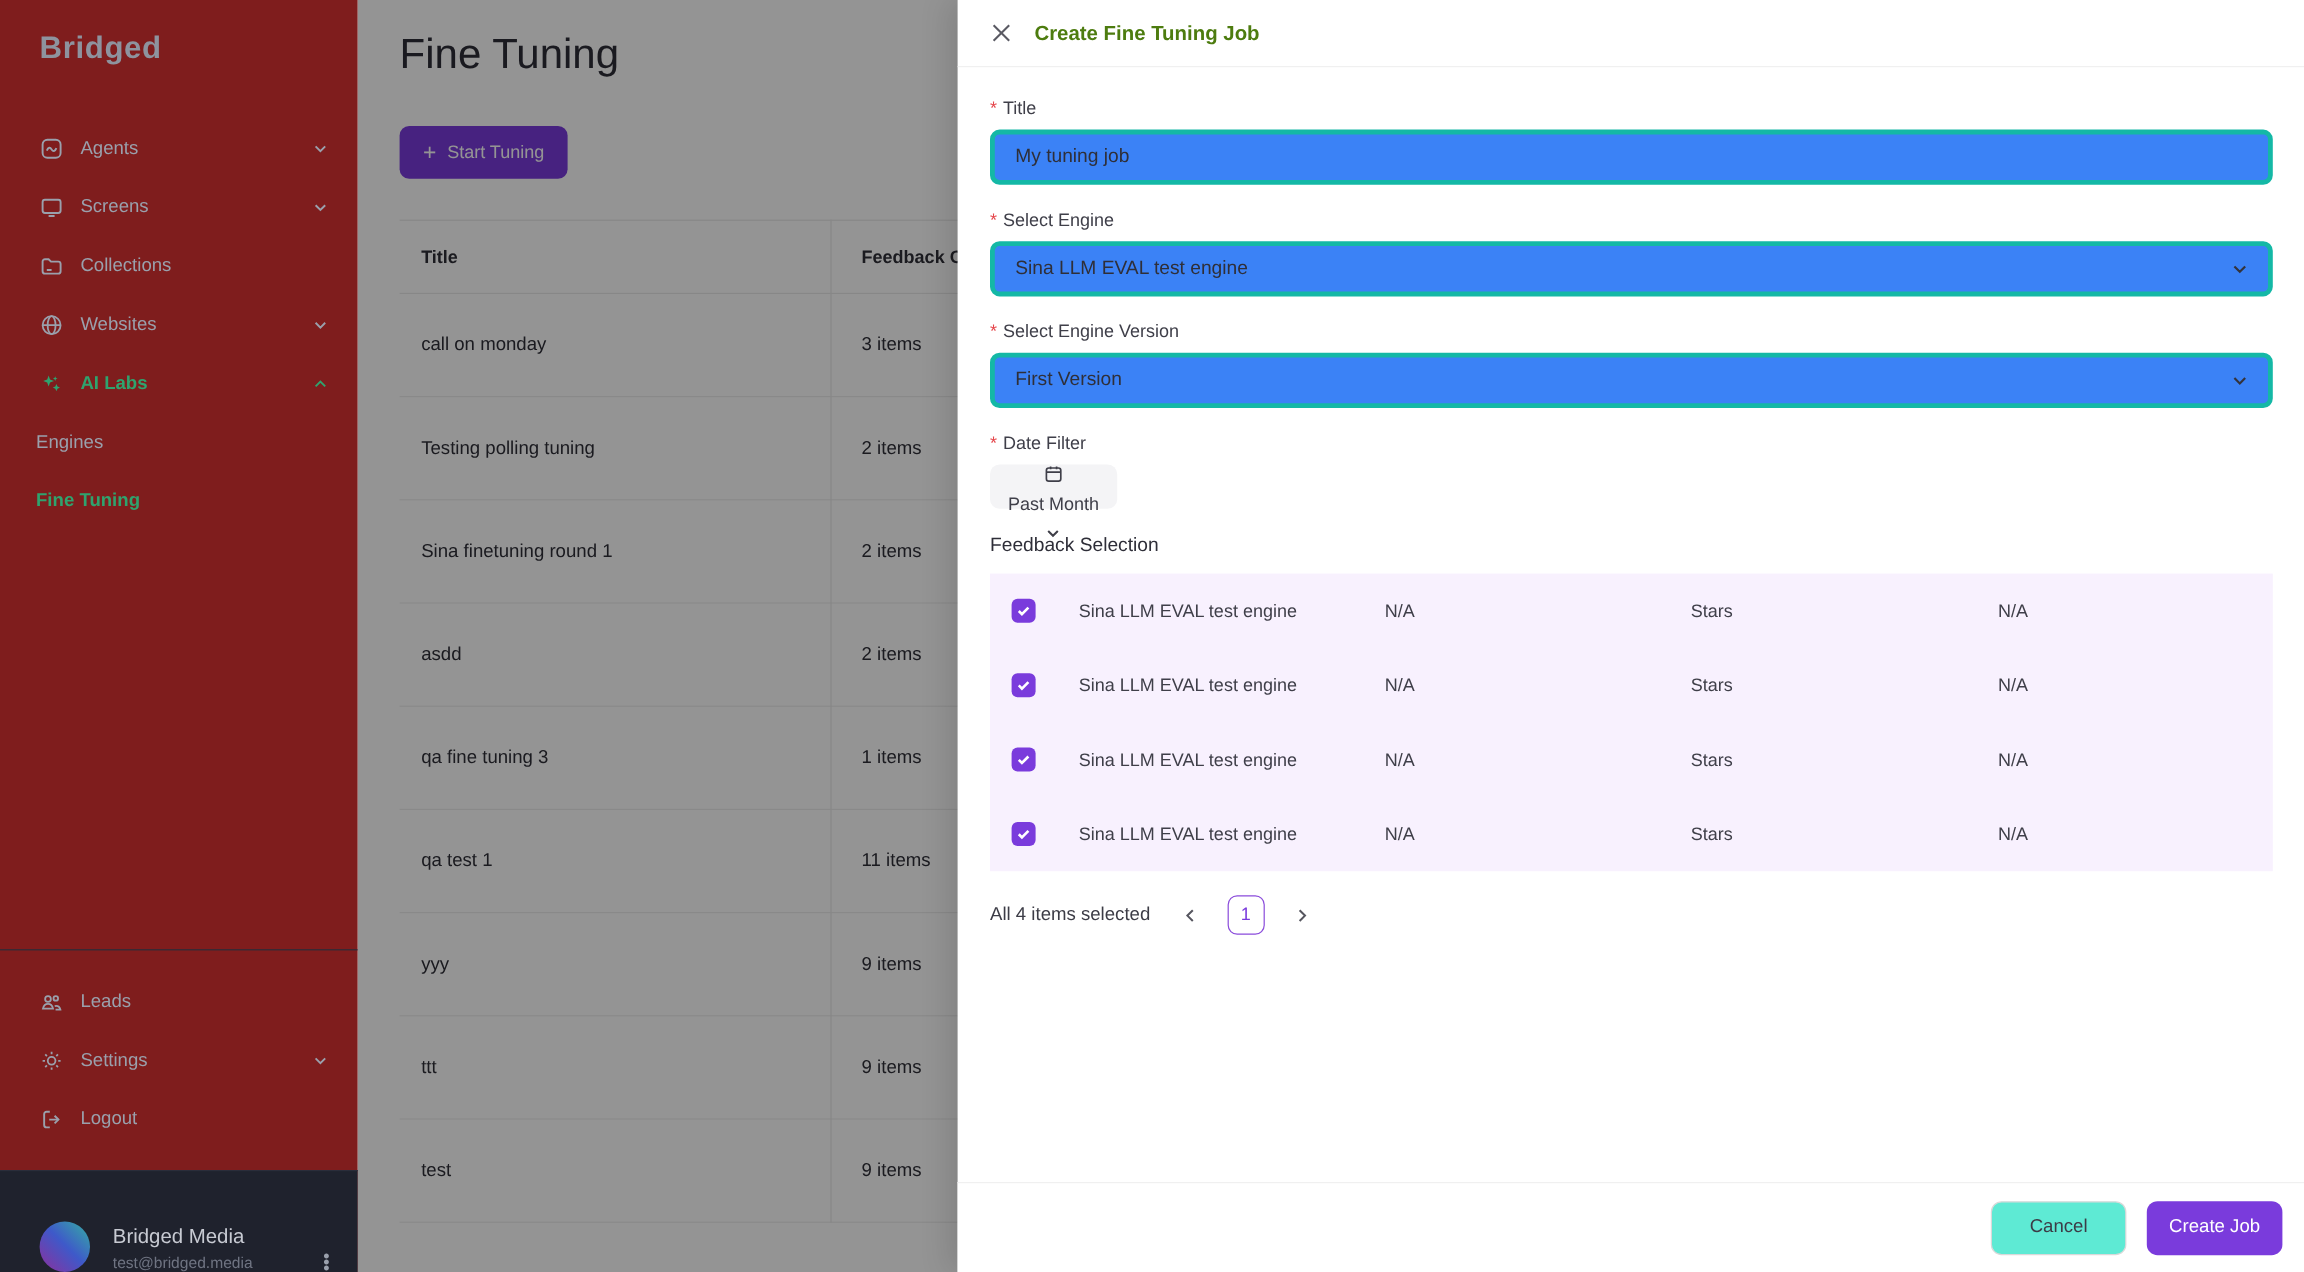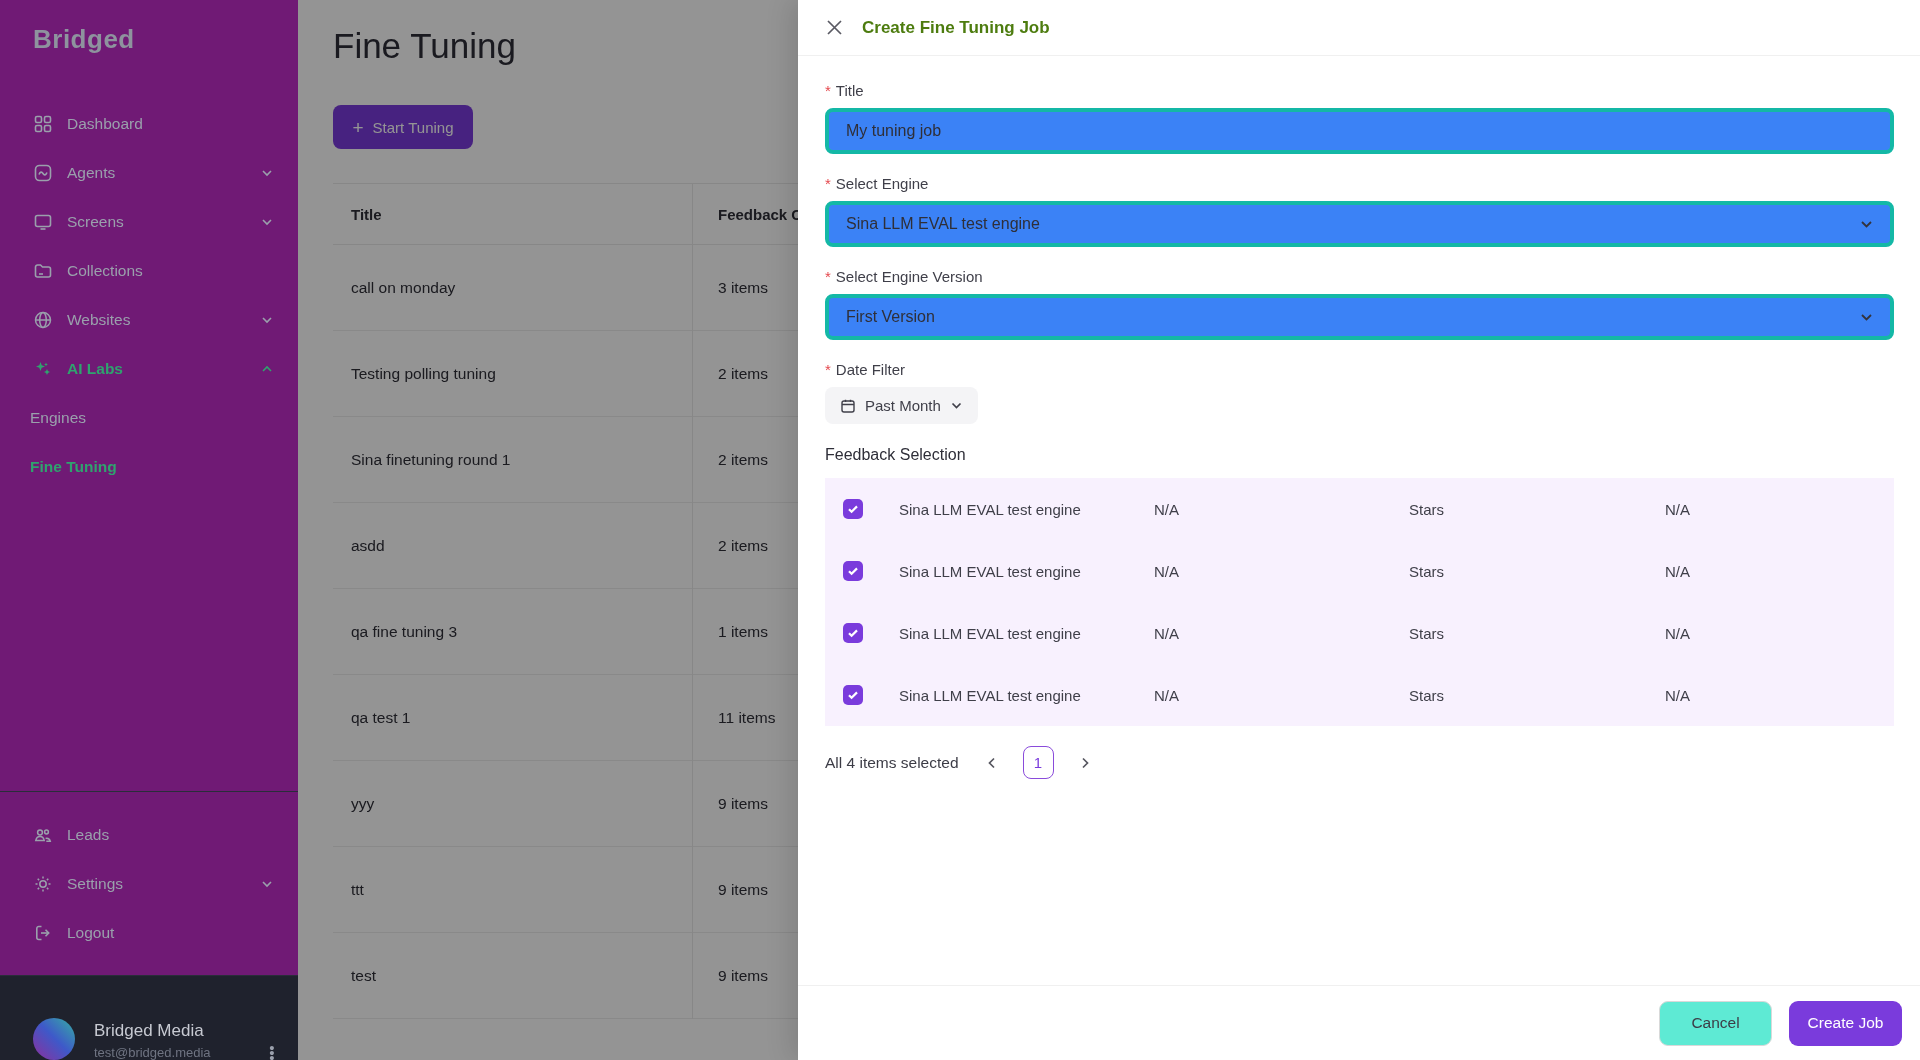--- a/index.html
+++ b/index.html
@@ -1,20 +1,20 @@
 <!DOCTYPE html>
 <html><head>
 <meta charset="utf-8">
 <style>
   * { margin:0; padding:0; box-sizing:border-box; }
   html,body { width:1920px; height:1060px; overflow:hidden; }
   body { font-family:"Liberation Sans", sans-serif; background:#fff; position:relative; color:#2f2f38; }
 
   
-  .sidebar { position:absolute; left:0; top:0; width:298px; height:1060px; background:#701a75; display:flex; flex-direction:column; z-index:30; }
+  .sidebar { position:absolute; left:0; top:0; width:298px; height:1060px; background:#7f1d1d; display:flex; flex-direction:column; z-index:30; }
   .logo { padding:24px 0 0 33px; font-size:26px; font-weight:700; color:#8e939e; letter-spacing:.5px; }
   .nav { margin-top:44px; }
   .nav-item { height:49px; display:flex; align-items:center; padding:0 24px 0 33px; color:#9aa0ac; font-size:15.5px; cursor:pointer; }
   .nav-item .icn { width:20px; height:20px; margin-right:14px; flex:0 0 20px; display:flex; align-items:center; }
   .nav-item .lbl { flex:1; }
   .nav-item .chev { width:14px; height:14px; color:#9aa0ac; }
   .nav-item.active { color:#2fa36e; font-weight:700; }
   .nav-item.active .chev { color:#2fa36e; }
   .sub-item { height:49px; display:flex; align-items:center; padding-left:30px; color:#9aa0ac; font-size:15.5px; cursor:pointer; }
   .sub-item.active { color:#2fa36e; font-weight:700; }
@@ -46,21 +46,21 @@
   .drawer { position:absolute; left:798px; top:0; width:1122px; height:100%; background:#fff; z-index:20; box-shadow:-8px 0 24px rgba(0,0,0,0.12); }
   .drawer-header { height:56px; display:flex; align-items:center; gap:19px; padding:0 28px; border-bottom:1px solid #f0f0f0; }
   .close-btn { width:17px; height:17px; color:#5a5a63; cursor:pointer; display:flex; }
   .drawer-title { font-size:17px; font-weight:700; color:#4d7c0f; }
   .drawer-body { padding:26px 26px 0 27px; }
   .field-label { display:flex; align-items:center; font-size:15px; color:#3f3f49; margin-bottom:9px; }
   .req { color:#e5484d; margin-right:5px; font-size:15px; }
   .text-input, .select-input { position:relative; height:46px; border:4px solid #14b8a6; border-radius:8px; background:#3b82f6; display:flex; align-items:center; padding:0 17px; font-size:16px; color:#2f2f38; margin-bottom:21px; cursor:text; }
   .select-input { cursor:pointer; }
   .select-chev { position:absolute; right:16px; top:50%; transform:translateY(-50%); width:15px; height:15px; color:#33333c; }
-  .date-pill { display:inline-flex; align-items:center; gap:9px; height:37px; padding:0 15px; background:#f4f4f6; border-radius:8px; font-size:15px; color:#3f3f49; margin-bottom:19px; cursor:pointer; }
+  .date-pill { display:inline-flex; align-items:center; gap:9px; height:37px; padding:0 15px; background:#f4f4f6; border-radius:8px; font-size:15px; color:#3f3f49; margin-bottom:19px; cursor:pointer;flex-direction:column; }
   .date-pill .cal { width:16px; height:16px; color:#3f3f49; display:flex; }
   .date-pill .dchev { width:13px; height:13px; color:#3f3f49; display:flex; }
   .fs-heading { font-size:16px; color:#2e2e38; margin:3px 0 14px; }
 
   .fb-table { width:100%; }
   .fb-head { display:flex; height:58px; background:#fff; }
   .fb-head .hcell { display:flex; align-items:center; font-weight:700; font-size:15px; color:#2a2a33; border-left:1px solid #ececef; padding-left:18px; }
   .cb-cell { width:56px; flex:0 0 56px; display:flex; align-items:center; justify-content:center; }
   .c-title { width:255px; flex:0 0 255px; }
   .c-version { width:255px; flex:0 0 255px; }
@@ -86,31 +86,20 @@
 </head>
 <body>
 
 <aside class="sidebar">
   <div class="logo">Bridged</div>
 
   <nav class="nav">
     <div class="nav-item">
       <span class="icn">
         <svg viewBox="0 0 20 20" fill="none" stroke="currentColor" stroke-width="1.6">
-            <rect x="2.5" y="2.5" width="6" height="6" rx="1.5"></rect>
-            <rect x="11.5" y="2.5" width="6" height="6" rx="1.5"></rect>
-            <rect x="2.5" y="11.5" width="6" height="6" rx="1.5"></rect>
-            <rect x="11.5" y="11.5" width="6" height="6" rx="1.5"></rect>
-          </svg>
-      </span>
-      <span class="lbl">Dashboard</span>
-    </div>
-    <div class="nav-item">
-      <span class="icn">
-        <svg viewBox="0 0 20 20" fill="none" stroke="currentColor" stroke-width="1.6">
             <rect x="2.5" y="2.5" width="15" height="15" rx="4"></rect>
             <path d="M6 11.5c1.2-3 2.8-3 4-1s2.8 2 4-1"></path>
           </svg>
       </span>
       <span class="lbl">Agents</span>
       <span class="chev">
         <svg viewBox="0 0 14 14" fill="none" stroke="currentColor" stroke-width="1.6">
             <path d="M3 5l4 4 4-4"></path>
           </svg>
       </span>

